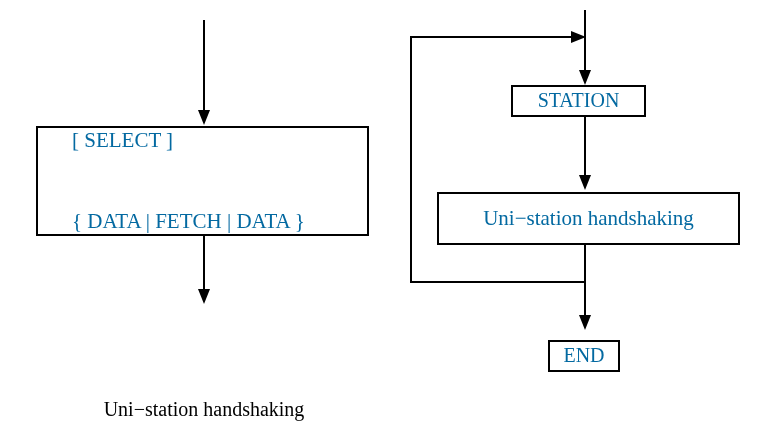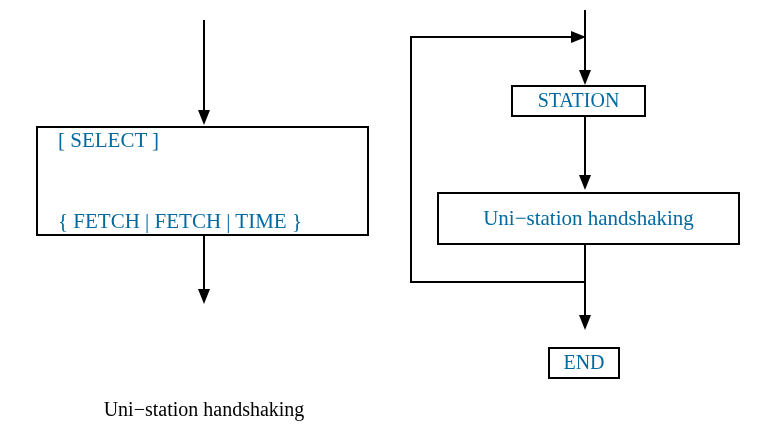--- a/index.html
+++ b/index.html
@@ -32,21 +32,21 @@
   .node-box.center { justify-content: center; }
   .node-box.left-align { justify-content: flex-start; }
 
   
   #select-box {
     left: 36px;
     top: 126px;
     width: 333px;
     height: 110px;
     font-size: 21px;
-    padding-left: 20px;
+    padding-left: 34px;
   }
   #select-box .lines { display: block; }
   #select-box .line { display: block; }
 
   
   #station-box {
     left: 511px;
     top: 85px;
     width: 135px;
     height: 32px;
@@ -54,21 +54,21 @@
   }
   #uni-box {
     left: 437px;
     top: 192px;
     width: 303px;
     height: 53px;
     font-size: 21px;
   }
   #end-box {
     left: 548px;
-    top: 347px;
+    top: 340px;
     width: 72px;
     height: 32px;
     font-size: 20px;
   }
 
   
   .vline {
     position: absolute;
     width: 2px;
     background: #000000;
@@ -109,21 +109,21 @@
 <body>
 
 <div id="canvas">
 
   <div class="vline" style="left:203px; top:20px; height:92px;"></div>
   <div class="arrowhead-down" style="left:198px; top:110px;"></div>
 
   <div class="node-box left-align" id="select-box">
     <span class="lines">
       <span class="line">[ SELECT ]</span>
-      <span class="line">{ FETCH | FETCH | TIME }</span>
+      <span class="line">{ DATA | FETCH | DATA }</span>
     </span>
   </div>
 
   <div class="vline" style="left:203px; top:236px; height:55px;"></div>
   <div class="arrowhead-down" style="left:198px; top:289px;"></div>
 
   <div class="vline" style="left:584px; top:10px; height:62px;"></div>
   <div class="arrowhead-down" style="left:579px; top:70px;"></div>
 
   <div class="vline" style="left:410px; top:36px; height:247px;"></div>

